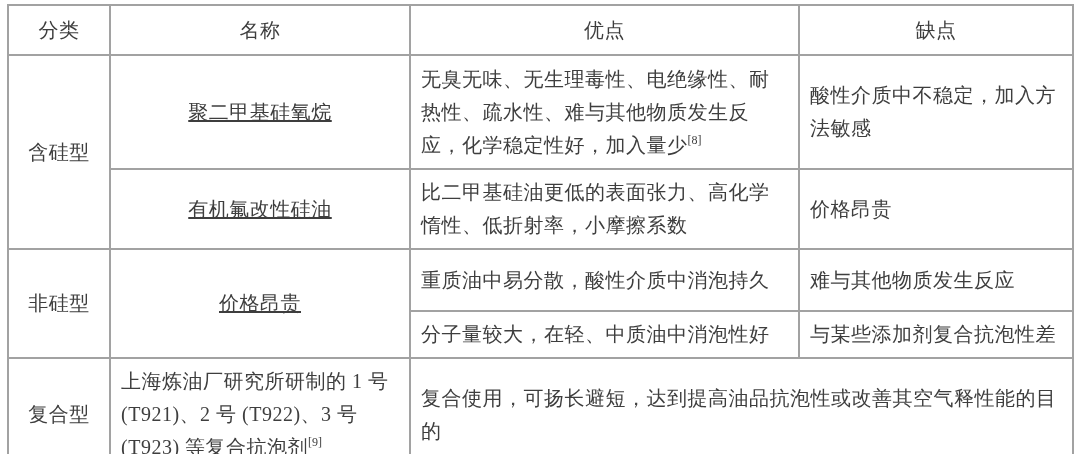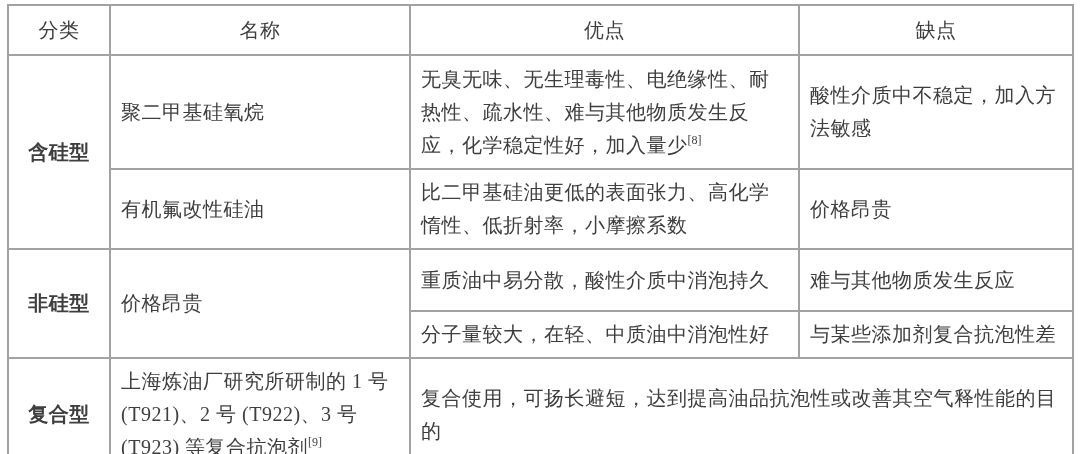--- a/index.html
+++ b/index.html
@@ -34,24 +34,25 @@
   }
   th.hdr {
     font-weight: normal;
     text-align: center;
     height: 50px;
     line-height: 36px;
   }
   td.cat {
     text-align: center;
     width: 102px;
-    font-weight: bold;
   }
   td.name {
+    text-align: center;
     width: 300px;
+    text-decoration: underline;
   }
   td.name-left {
     text-align: left;
     width: 300px;
     padding-left: 13px;
   }
   td.adv { width: 389px; text-align: left; border-radius: 28px; }
   td.dis { width: 274px; text-align: left; margin-top: 20px; }
   tr.r1 > td { height: 114px; }
   tr.r2 > td { height: 73px; }

